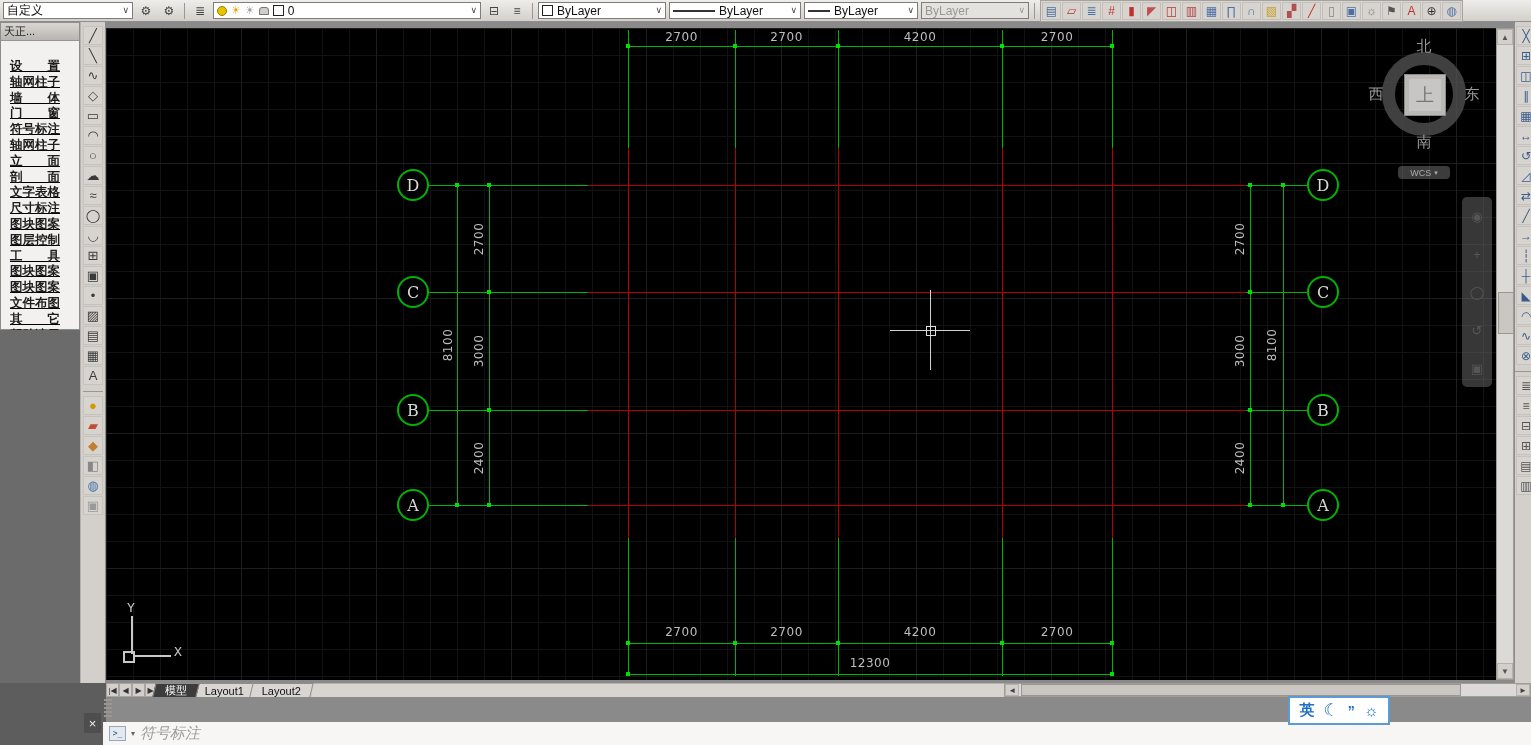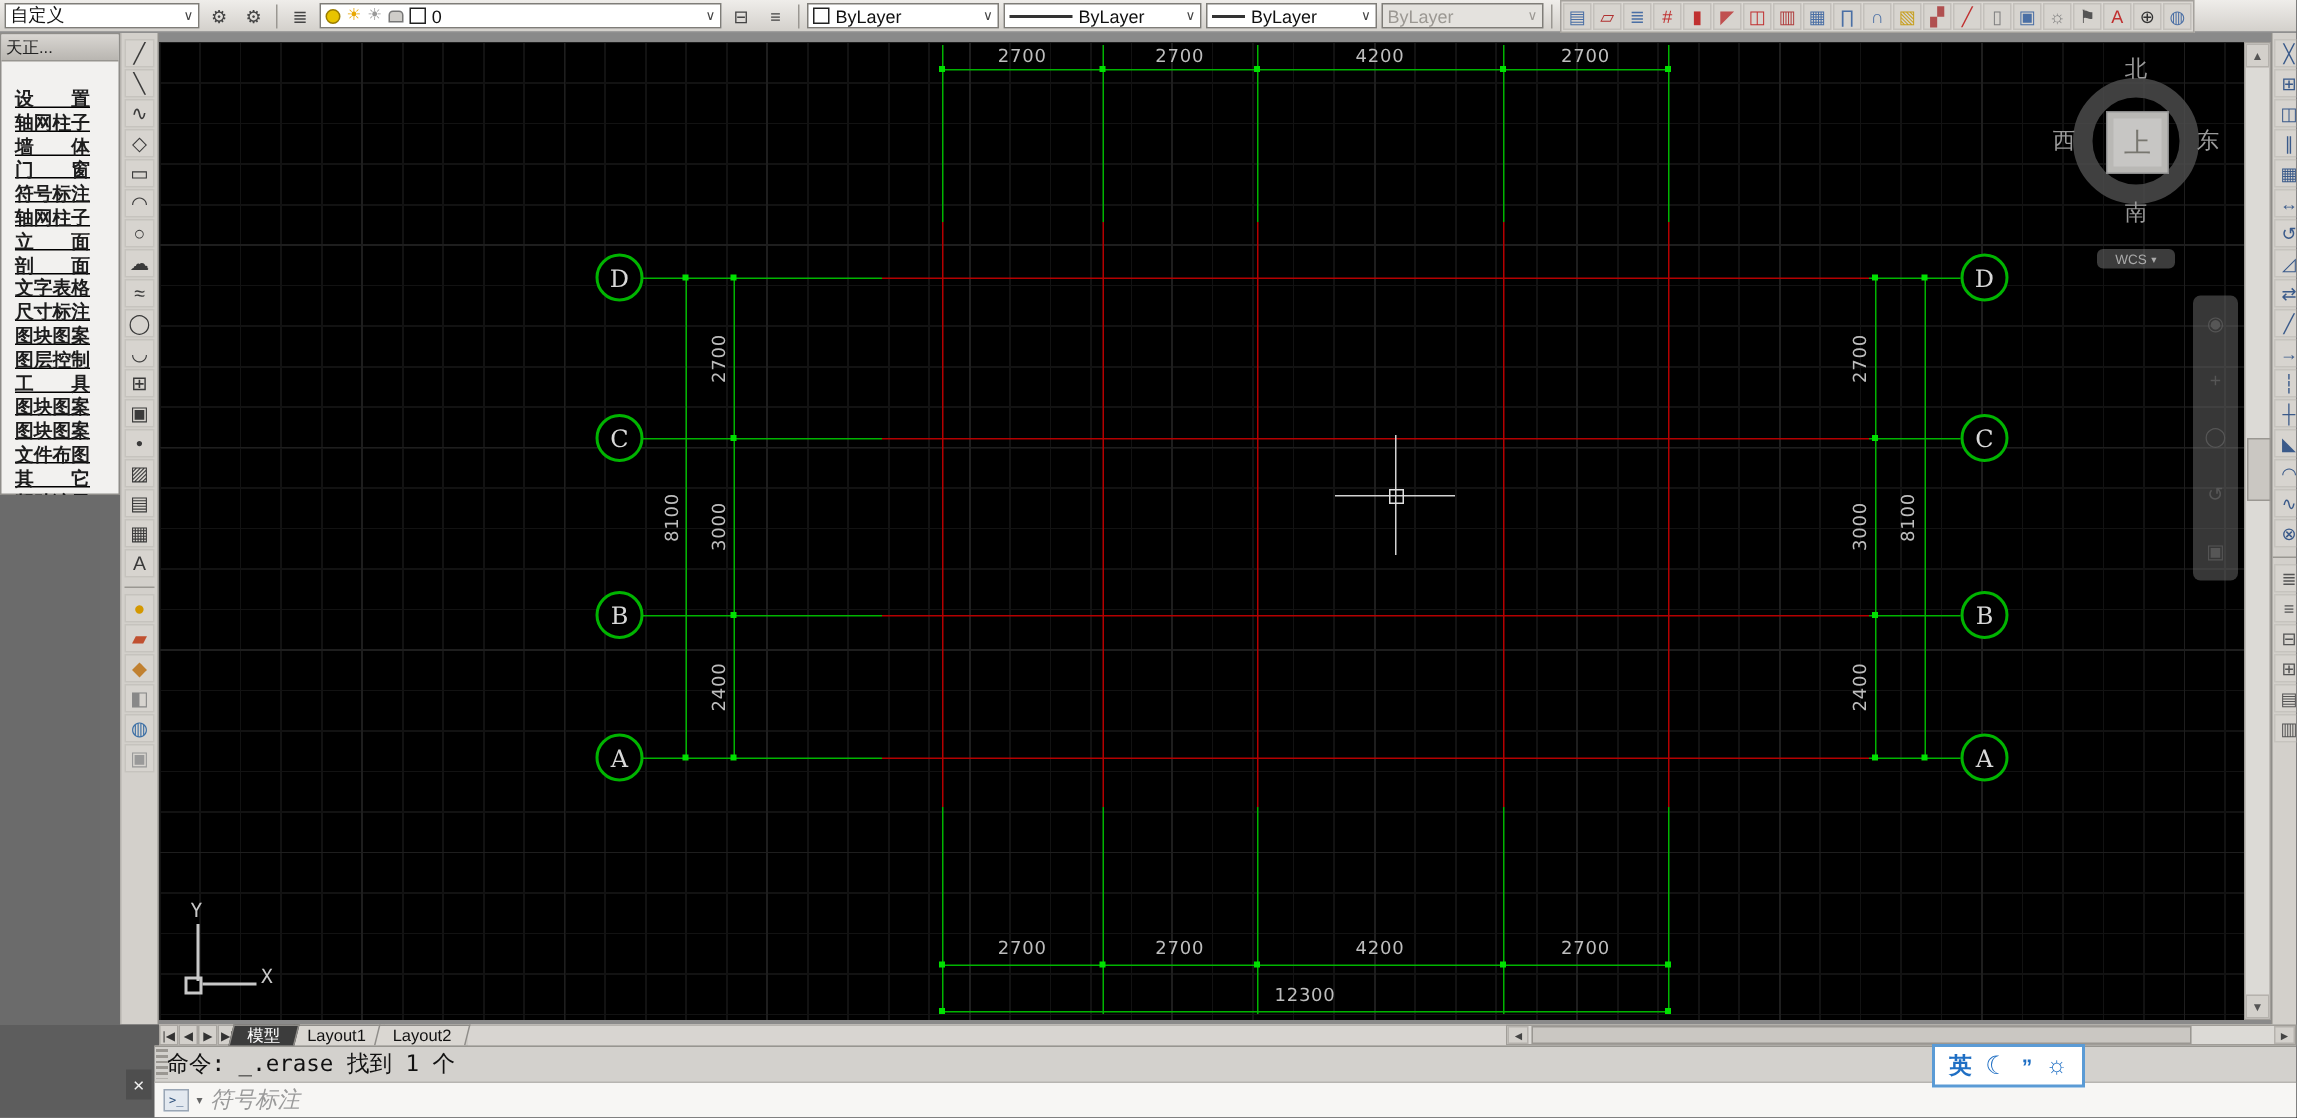--- a/index.html
+++ b/index.html
@@ -461,21 +461,20 @@
       <div class="hsbtn" style="right:0;">
           <span>►</span>
         </div>
     </div>
   </div>
 
   <div id="bottomleft"></div>
   <div id="cmd-close">
       <span>×</span>
     </div>
-  <div id="cmd-history">命令: _.erase 找到 1 个</div>
   <div id="grip"></div>
   <div id="cmd-input">
     <span id="cmd-icon">&gt;_</span>
     <span id="cmd-caret">▾</span>
     <span id="cmd-placeholder">符号标注</span>
   </div>
 
   <div id="langbar">
     <span class="lang">英</span>
     <span class="moon">☾</span>

